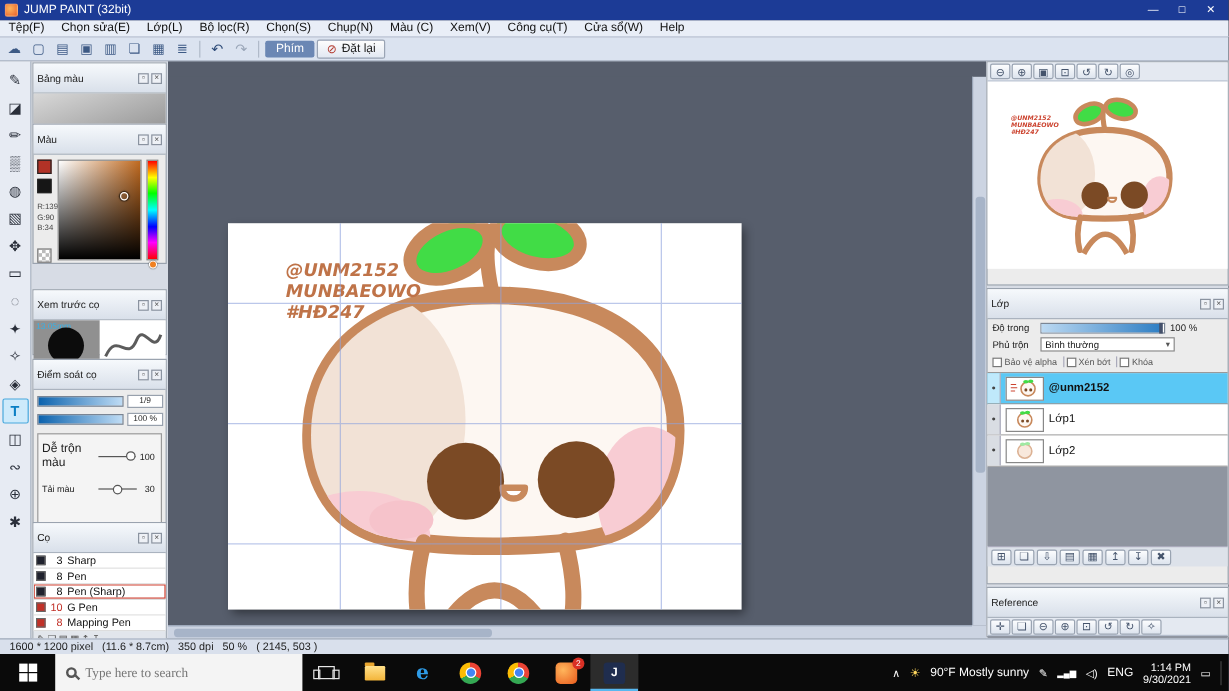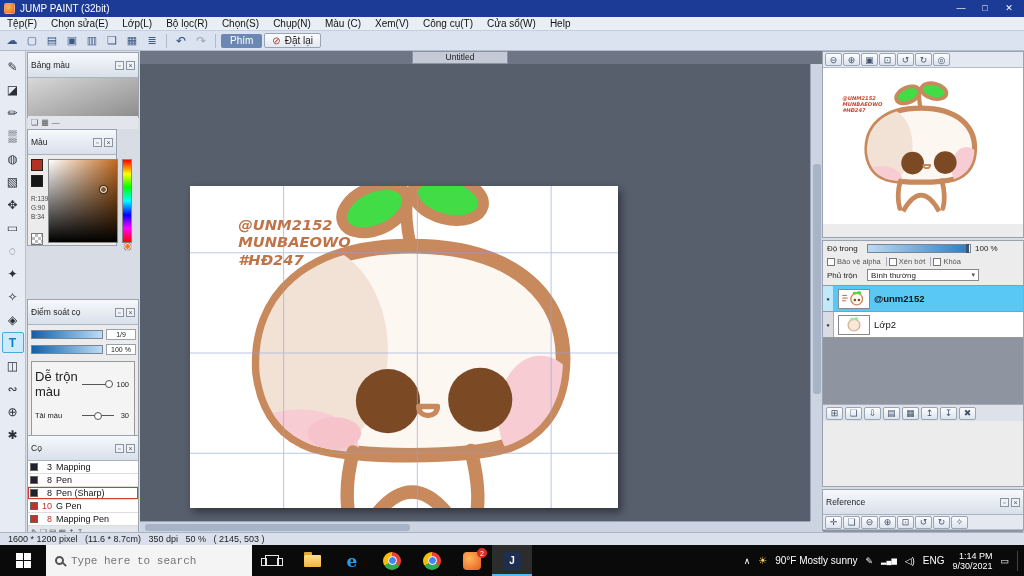--- a/index.html
+++ b/index.html
@@ -100,21 +100,21 @@
   .statustext{font-size:9px;color:#222;padding-left:8px;white-space:pre}
 
   
   .taskbar{left:0;top:545px;width:1024px;height:31px;background:#0a0a0a;display:flex;align-items:stretch;color:#fff}
   .start{width:46px;display:flex;align-items:center;justify-content:center}
   .winlogo{display:grid;grid-template-columns:7px 7px;grid-template-rows:7px 7px;gap:1px}
   .winlogo span{background:#fff}
   .searchbox{width:206px;background:#f4f4f4;display:flex;align-items:center;gap:7px;padding-left:9px}
   .mag{width:9px;height:9px;border:2px solid #555;border-radius:50%;position:relative;flex:none}
   .mag::after{content:'';position:absolute;width:6px;height:2px;background:#555;transform:rotate(45deg);right:-5px;bottom:-2px}
-  .searchbox input{border:none;outline:none;background:transparent;font-size:11px;color:#333;width:160px;font-family:Liberation Mono, monospace}
+  .searchbox input{border:none;outline:none;background:transparent;font-size:11px;color:#333;width:160px;font-family:Liberation Serif, serif}
   .task{width:40px;display:flex;align-items:center;justify-content:center;position:relative}
   .task.active{background:rgba(255,255,255,.14);box-shadow:inset 0 -2px 0 #58b8f0}
   .tvicon{width:14px;height:11px;border:1px solid #e6e6e6;position:relative}
   .tvicon::before{content:'';position:absolute;left:-5px;top:2px;width:4px;height:6px;border:1px solid #e6e6e6}
   .tvicon::after{content:'';position:absolute;right:-5px;top:2px;width:4px;height:6px;border:1px solid #e6e6e6}
   .folder{width:17px;height:12px;background:linear-gradient(#ffe08a,#f3b53a);border-radius:1px;position:relative}
   .folder::before{content:'';position:absolute;top:-3px;left:0;width:8px;height:3px;background:#e8a52f;border-radius:1px 1px 0 0}
   .edge-e{color:#2e9be6;font-size:17px;font-weight:bold;font-family:"DejaVu Serif",serif}
   .chrome{width:18px;height:18px;border-radius:50%;background:conic-gradient(from 0deg,#ea4335 0 120deg,#34a853 120deg 240deg,#fbbc05 240deg 360deg);position:relative}
   .chrome::after{content:'';position:absolute;inset:4.5px;background:#4285f4;border-radius:50%;border:1.5px solid #fff}
@@ -207,21 +207,21 @@
         </span>
       </div>
       <div style="height:38px;margin:0;background:linear-gradient(160deg,#d8d8d8,#8e8e8e)"></div>
       <div style="height:13px;display:flex;align-items:center;gap:3px;padding:0 3px;background:#e2e6ec">
         <span style="font-size:8px;color:#555">❏</span>
         <span style="font-size:8px;color:#555">▦</span>
         <span style="font-size:8px;color:#555">—</span>
       </div>
     </div>
 
-    <div class="panel" style="left:1px;top:78px;width:90px;height:117px">
+    <div class="panel" style="left:1px;top:52px;width:112px;height:117px">
       <div class="ptitle">
         <span>Màu</span>
         <span class="btns">
           <span class="tbtn">▫</span>
           <span class="tbtn">×</span>
         </span>
       </div>
       <div style="position:relative;height:103px">
         <span class="swatch" style="left: 3px; top: 4px; background: rgb(178, 50, 38);"></span>
         <span class="swatch" style="left: 3px; top: 20px; background: rgb(22, 22, 22);"></span>
@@ -230,37 +230,57 @@
         <span class="rgbtxt" style="left:3px;top:58px">B:34</span>
         <span class="swatch checker" style="left:3px;top:78px;border-color:#777"></span>
         <div class="hsv">
           <span class="hsvcur" style="left:51px;top:26px"></span>
         </div>
         <div class="hue"></div>
         <span class="huedot"></span>
       </div>
     </div>
 
+    <div class="panel" style="left:1px;top:190px;width:112px;height:55px">
+      <div class="ptitle">
+        <span>Xem trước cọ</span>
+        <span class="btns">
+          <span class="tbtn">▫</span>
+          <span class="tbtn">×</span>
+        </span>
+      </div>
+      <div style="display:flex;height:41px">
+        <div style="position:relative;width:55px;background:#909090">
+          <span style="position:absolute;left:2px;top:2px;font-size:7px;color:#35b1e8">13.05mm</span>
+          <span style="position:absolute;left:12px;top:6px;width:30px;height:30px;border-radius:50%;background:#0c0c0c"></span>
+        </div>
+        <div style="width:55px;background:#fff">
+          <svg width="55" height="41">
+            <path d="M5,30 C15,8 23,36 31,16 C37,2 45,30 51,12" fill="none" stroke="#5c5c5c" stroke-width="2.5"></path>
+          </svg>
+        </div>
+      </div>
+    </div>
 
     <div class="panel" style="left:1px;top:248px;width:112px;height:150px">
       <div class="ptitle">
         <span>Điểm soát cọ</span>
         <span class="btns">
           <span class="tbtn">▫</span>
           <span class="tbtn">×</span>
         </span>
       </div>
       <div style="position:relative;height:119px">
         <div class="gslider" style="position:absolute;left:3px;top:5px;width:72px"></div>
         <div class="valbox" style="position:absolute;left:78px;top:4px;width:30px;height:11px">1/9</div>
         <div class="gslider" style="position:absolute;left:3px;top:20px;width:72px"></div>
         <div class="valbox" style="position:absolute;left:78px;top:19px;width:30px;height:11px">100 %</div>
         <div style="position:absolute;left:3px;top:36px;width:104px;height:78px;border:1px solid #999;background:#f4f4f4">
           <div style="display:flex;align-items:center;gap:3px;padding:7px 3px 0 3px">
-            <span style="font-size:13px;color:#222;width:44px">Dễ trộn màu</span>
+            <span style="font-size:10px;color:#222;width:44px">Dễ trộn màu</span>
             <span class="mini-track" style="width:32px">
               <span class="mini-thumb" style="right:0"></span>
             </span>
             <span style="font-size:7.5px;color:#222;margin-left:auto;padding-right:2px">100</span>
           </div>
           <div style="display:flex;align-items:center;gap:3px;padding:12px 3px 0 3px">
             <span style="font-size:7.5px;color:#222;width:44px">Tải màu</span>
             <span class="mini-track" style="width:32px">
               <span class="mini-thumb" style="left:12px"></span>
             </span>
@@ -275,21 +295,21 @@
         <span>Cọ</span>
         <span class="btns">
           <span class="tbtn">▫</span>
           <span class="tbtn">×</span>
         </span>
       </div>
       <div>
         <div class="brow">
           <span class="bsw" style="background: rgb(32, 34, 46);"></span>
           <span class="bsz">3</span>
-          <span>Mapping</span>
+          <span>Sharp</span>
         </div>
         <div class="brow">
           <span class="bsw" style="background: rgb(32, 34, 46);"></span>
           <span class="bsz">8</span>
           <span>Pen</span>
         </div>
         <div class="brow sel">
           <span class="bsw" style="background: rgb(32, 34, 46);"></span>
           <span class="bsz">8</span>
           <span>Pen (Sharp)</span>
@@ -309,23 +329,20 @@
         <span style="font-size:8px;color:#555">✎</span>
         <span style="font-size:8px;color:#555">❏</span>
         <span style="font-size:8px;color:#555">▤</span>
         <span style="font-size:8px;color:#555">▦</span>
         <span style="font-size:8px;color:#555">↥</span>
         <span style="font-size:8px;color:#555">↧</span>
       </div>
     </div>
   </div>
 
-  <div class="abs tabstrip">
-    <div class="tab">Untitled</div>
-  </div>
 
   <div class="abs workspace">
     <div class="canvas">
       <svg width="428" height="322" viewBox="30 25 320 241" preserveAspectRatio="none">
         <defs>
           <clipPath id="hc1">
               <path d="M82,165 C78,108 118,70 195,70 C272,70 316,108 308,168 C304,196 288,212 268,219 C235,229 155,229 122,219 C102,212 86,196 82,165 Z"></path>
             </clipPath>
         </defs>
         <path d="M193,30 C190,44 192,58 196,74" fill="none" stroke="#c8895c" stroke-width="9" stroke-linecap="round"></path>
@@ -401,64 +418,84 @@
           <path d="M240,223 C246,246 247,264 242,282" fill="none" stroke="#c8895c" stroke-width="10" stroke-linecap="round"></path>
           <path d="M158,288 Q196,220 234,288" fill="none" stroke="#c8895c" stroke-width="10"></path>
           <text x="30" y="52" font-size="11" font-weight="bold" font-style="italic" fill="#cc4430" font-family="DejaVu Sans, sans-serif">@UNM2152</text>
           <text x="30" y="65" font-size="11" font-weight="bold" font-style="italic" fill="#cc4430" font-family="DejaVu Sans, sans-serif">MUNBAEOWO</text>
           <text x="30" y="78" font-size="11" font-weight="bold" font-style="italic" fill="#cc4430" font-family="DejaVu Sans, sans-serif">#HĐ247</text>
         </svg>
       </div>
     </div>
 
     <div class="panel" style="left:0;top:189px;width:202px;height:247px">
+      <div class="ptitle">
+        <span>Lớp</span>
+        <span class="btns">
+          <span class="tbtn">▫</span>
+          <span class="tbtn">×</span>
+        </span>
+      </div>
       <div style="display:flex;align-items:flex-start;gap:4px;padding:3px 4px 0 4px">
         <span class="lrowlbl">Độ trong</span>
         <span class="lslider">
             <span class="lsfill"></span>
             <span class="lsthumb"></span>
           </span>
         <span style="font-size:8px;color:#222">100 %</span>
+      </div>
+      <div style="display:flex;align-items:center;gap:4px;padding:3px 4px 0 4px">
+        <span class="lrowlbl">Phủ trộn</span>
+        <span class="lselect">
+          <span>Bình thường</span>
+          <span style="margin-left:auto;font-size:7px;color:#555">▾</span>
+        </span>
       </div>
       <div style="display:flex;align-items:center;padding:4px 4px 0 4px">
         <span class="cb"></span>
         <span class="cblabel">Bảo vệ alpha</span>
         <span class="vsep"></span>
         <span class="cb"></span>
         <span class="cblabel">Xén bớt</span>
         <span class="vsep"></span>
         <span class="cb"></span>
         <span class="cblabel">Khóa</span>
-      </div>
-      <div style="display:flex;align-items:center;gap:4px;padding:3px 4px 0 4px">
-        <span class="lrowlbl">Phủ trộn</span>
-        <span class="lselect">
-          <span>Bình thường</span>
-          <span style="margin-left:auto;font-size:7px;color:#555">▾</span>
-        </span>
       </div>
       <div style="margin-top:4px;border-top:1px solid #999">
         <div class="lrow sel">
           <span class="vis">●</span>
           <span class="lthumb">
             <svg width="30" height="18" viewBox="0 0 32 20">
                 <circle cx="19" cy="10" r="6.5" fill="#fdf7f2" stroke="#c8895c" stroke-width="1.5"></circle>
                 <ellipse cx="17" cy="3.5" rx="2.5" ry="1.6" fill="#41dc46"></ellipse>
                 <ellipse cx="21.5" cy="3" rx="2.5" ry="1.6" fill="#41dc46"></ellipse>
                 <circle cx="17" cy="11" r="1.4" fill="#7b4a25"></circle>
                 <circle cx="21.5" cy="11" r="1.4" fill="#7b4a25"></circle>
                 <path d="M3,6 h5 M3,9 h6 M3,12 h4" stroke="#cc4430" stroke-width="1"></path>
               </svg>
           </span>
           <span class="lname">@unm2152</span>
         </div>
         <div class="lrow">
           <span class="vis">●</span>
           <span class="lthumb">
             <svg width="30" height="18" viewBox="0 0 32 20">
+                <circle cx="16" cy="10" r="6.5" fill="#fdf7f2" stroke="#c8895c" stroke-width="1.5"></circle>
+                <ellipse cx="14" cy="3.5" rx="2.5" ry="1.6" fill="#41dc46"></ellipse>
+                <ellipse cx="18.5" cy="3" rx="2.5" ry="1.6" fill="#41dc46"></ellipse>
+                <circle cx="14" cy="11" r="1.4" fill="#7b4a25"></circle>
+                <circle cx="18.5" cy="11" r="1.4" fill="#7b4a25"></circle>
+              </svg>
+          </span>
+          <span class="lname">Lớp1</span>
+        </div>
+        <div class="lrow">
+          <span class="vis">●</span>
+          <span class="lthumb">
+            <svg width="30" height="18" viewBox="0 0 32 20">
                 <circle cx="16" cy="10" r="6.5" fill="#f8e8dc" stroke="#dcb294" stroke-width="1.5"></circle>
                 <ellipse cx="14" cy="3.5" rx="2.5" ry="1.6" fill="#9fe9a2"></ellipse>
                 <ellipse cx="18.5" cy="3" rx="2.5" ry="1.6" fill="#9fe9a2"></ellipse>
               </svg>
           </span>
           <span class="lname">Lớp2</span>
         </div>
       </div>
       <div class="filler" style="height:66px"></div>
       <div style="height:17px;display:flex;align-items:center;gap:2px;padding:0 3px;background:#dde2ea;border-top:1px solid #aab">

